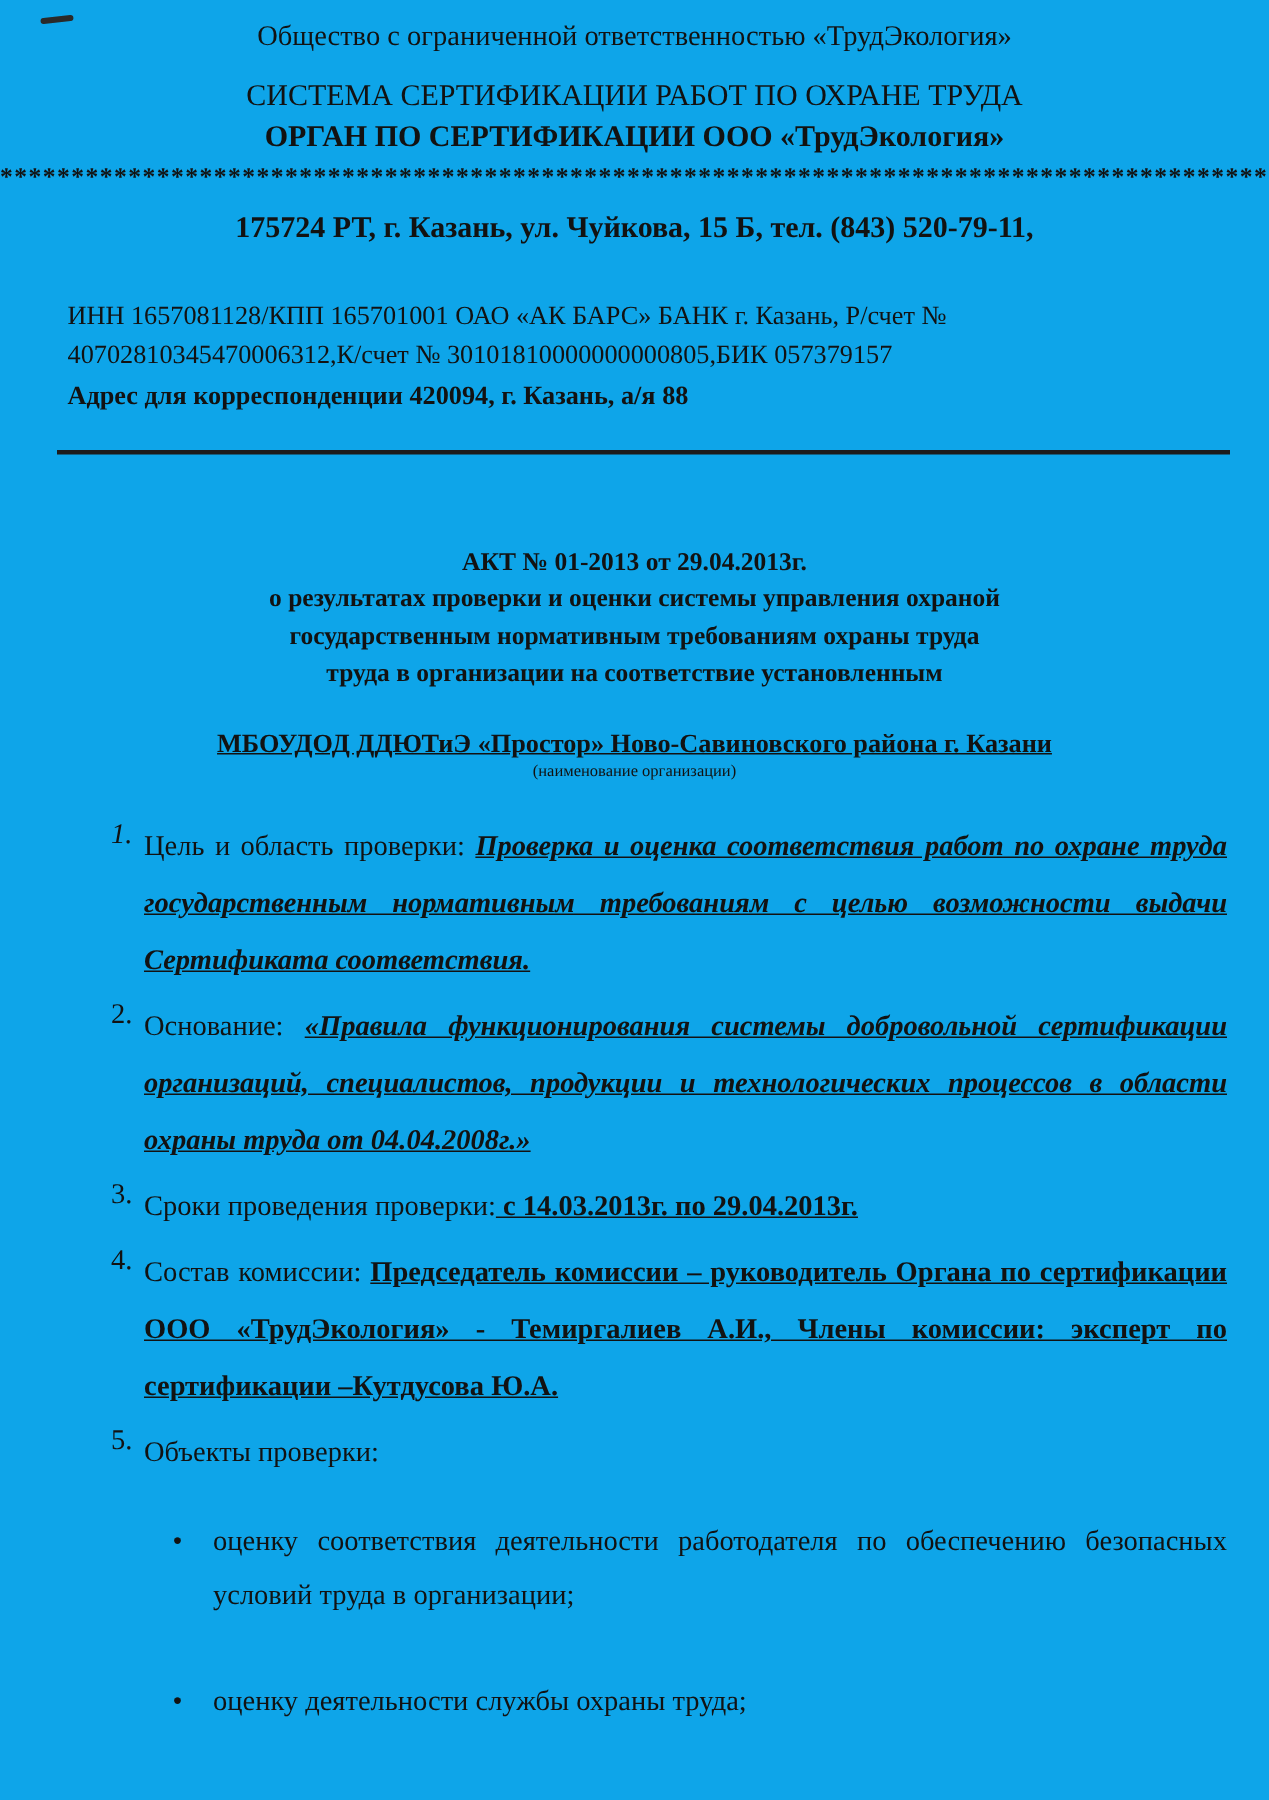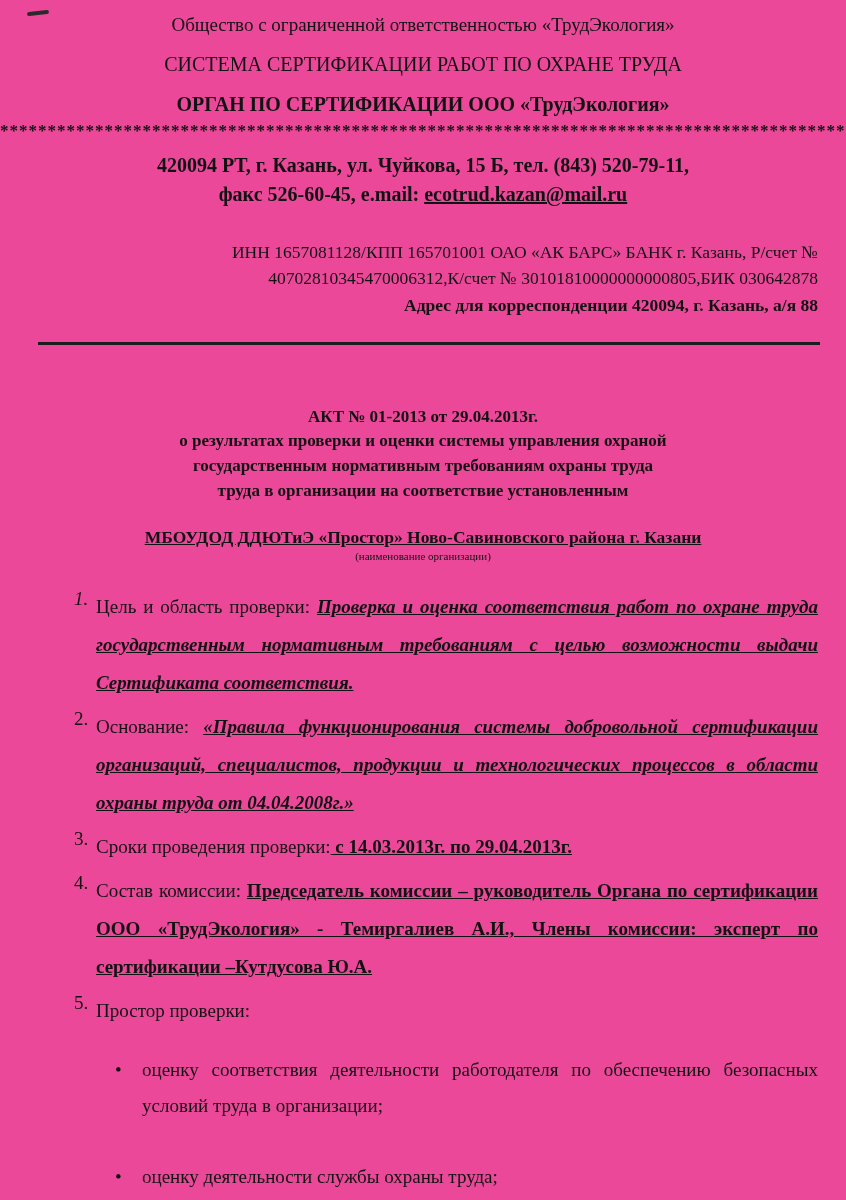--- a/index.html
+++ b/index.html
@@ -1,46 +1,46 @@
 <!DOCTYPE html>
 <html><head>
 <meta charset="utf-8">
 <style>
   html,body { margin:0; padding:0; background:#ffffff; }
   .page {
     position: relative;
     width: 846px;
     height: 1200px;
     margin: 0 auto;
-    background: #ec4899;
+    background: #0ea5e9;
     color: #121212;
     font-family: "Liberation Serif", "DejaVu Serif", serif;
     overflow: hidden;
     box-sizing: border-box;
   }
   .pen-mark {
     position:absolute; top:11px; left:27px;
     width:22px; height:4px; background:#2a2a2a;
     transform: rotate(-6deg); border-radius:2px;
   }
   .center { text-align:center; }
   .bold { font-weight:bold; }
 
   .letterhead { padding-top:14px; }
   .lh-line1 { font-size:19px; }
   .lh-line2 { font-size:20px; margin-top:17px; }
-  .lh-line3 { font-size:20px; font-weight:bold; margin-top:17px; }
+  .lh-line3 { font-size:20px; font-weight:bold; margin-top:4px; }
   .stars {
     font-size:17px; font-weight:bold; letter-spacing:1px;
     white-space:nowrap; overflow:hidden; text-align:center; margin-top:5px;
   }
   .addr { margin-top:10px; font-size:20px; font-weight:bold; line-height:1.45; }
   .email { text-decoration:underline; }
 
-  .bank { margin:30px 28px 0 45px; font-size:17.5px; line-height:1.5;text-align:right; }
+  .bank { margin:30px 28px 0 45px; font-size:17.5px; line-height:1.5; }
   .bank .bold { font-size:17.5px; }
 
   .rule {
     border:none; border-top:3px solid #1c1c1c;
     margin:24px 26px 0 38px;
   }
 
   .act-head { margin-top:60px; font-size:17px; font-weight:bold; line-height:1.45;text-align:center; }
   .org { margin-top:24px; }
   .org-name { font-size:17.5px; font-weight:bold; text-decoration:underline;text-align:center; }
@@ -69,28 +69,27 @@
 <div class="page">
 
   <div class="pen-mark"></div>
 
   <div class="letterhead center">
     <div class="lh-line1">Общество с ограниченной ответственностью «ТрудЭкология»</div>
     <div class="lh-line2">СИСТЕМА СЕРТИФИКАЦИИ РАБОТ ПО ОХРАНЕ ТРУДА</div>
     <div class="lh-line3">ОРГАН ПО СЕРТИФИКАЦИИ  ООО «ТрудЭкология»</div>
     <div class="stars">****************************************************************************************************</div>
     <div class="addr">
-      <div>420094  РТ, г. Казань, ул. Чуйкова, 15 Б, тел. (843) 520-79-11,</div>
-      <div><span>факс 526-60-45, e.mail: </span><span class="email">ecotrud.kazan@mail.ru</span></div>
+      <div>175724  РТ, г. Казань, ул. Чуйкова, 15 Б, тел. (843) 520-79-11,</div>
     </div>
   </div>
 
   <div class="bank">
     <div>ИНН 1657081128/КПП 165701001 ОАО «АК БАРС» БАНК г. Казань, Р/счет №</div>
-    <div>40702810345470006312,К/счет № 30101810000000000805,БИК 030642878</div>
+    <div>40702810345470006312,К/счет № 30101810000000000805,БИК 057379157</div>
     <div class="bold">Адрес для корреспонденции  420094, г. Казань, а/я 88</div>
   </div>
 
   <hr class="rule">
 
   <div class="act-head center">
     <div>АКТ № 01-2013 от 29.04.2013г.</div>
     <div>о результатах проверки и оценки системы управления охраной</div>
     <div>государственным нормативным требованиям охраны труда</div>
     <div>труда в организации на соответствие установленным</div>
@@ -118,21 +117,21 @@
       <div class="content"><span>Сроки проведения проверки:</span><span class="bu"> с 14.03.2013г. по 29.04.2013г.</span></div>
     </div>
 
     <div class="item">
       <span class="num">4.</span>
       <div class="content"><span>Состав комиссии: </span><span class="bu">Председатель комиссии – руководитель Органа по сертификации ООО «ТрудЭкология» - Темиргалиев А.И.,   Члены комиссии: эксперт по сертификации –Кутдусова Ю.А.</span></div>
     </div>
 
     <div class="item">
       <span class="num">5.</span>
-      <div class="content"><span>Простор проверки:</span></div>
+      <div class="content"><span>Объекты проверки:</span></div>
     </div>
 
     <ul class="bullets">
       <li>оценку соответствия деятельности работодателя по обеспечению безопасных условий труда в организации;</li>
       <li> оценку деятельности службы охраны труда;</li>
 
     </ul>
 
   </div>
 

